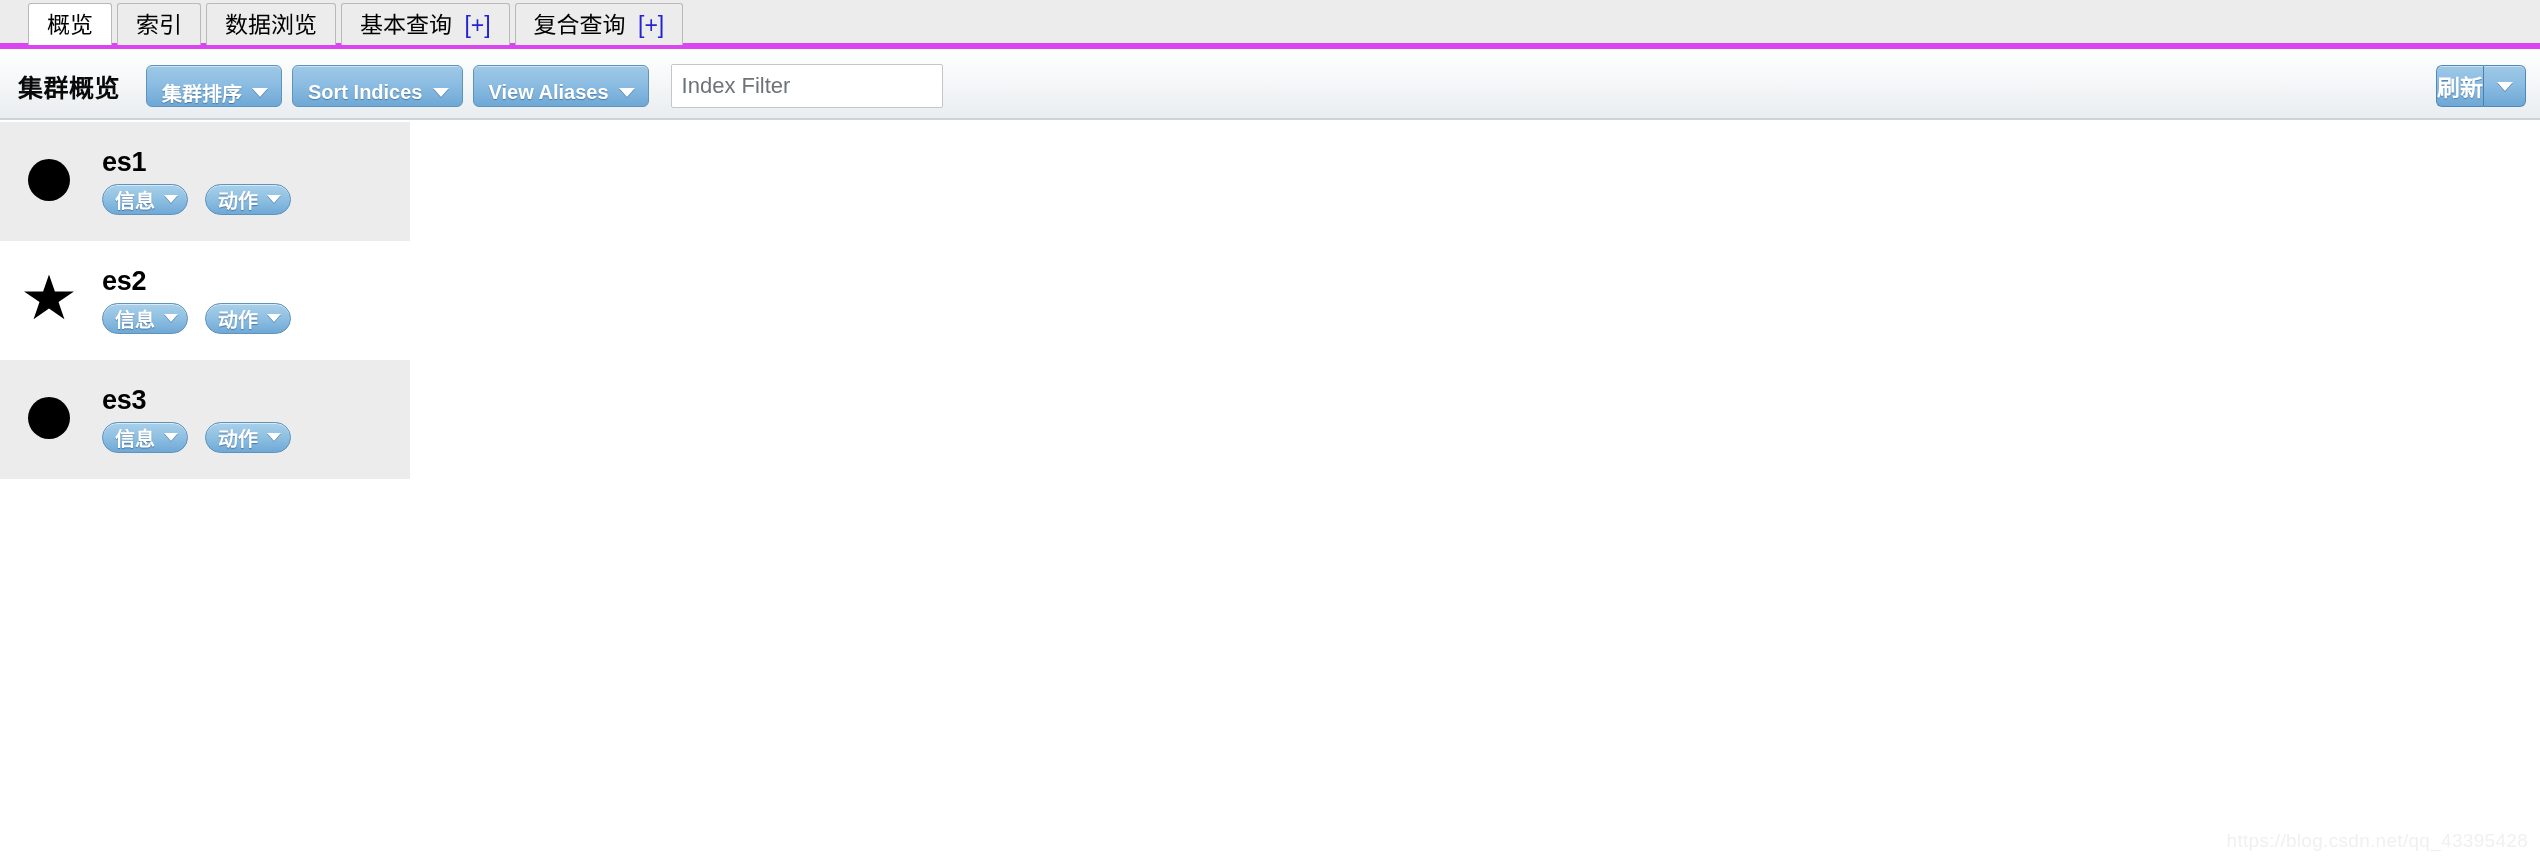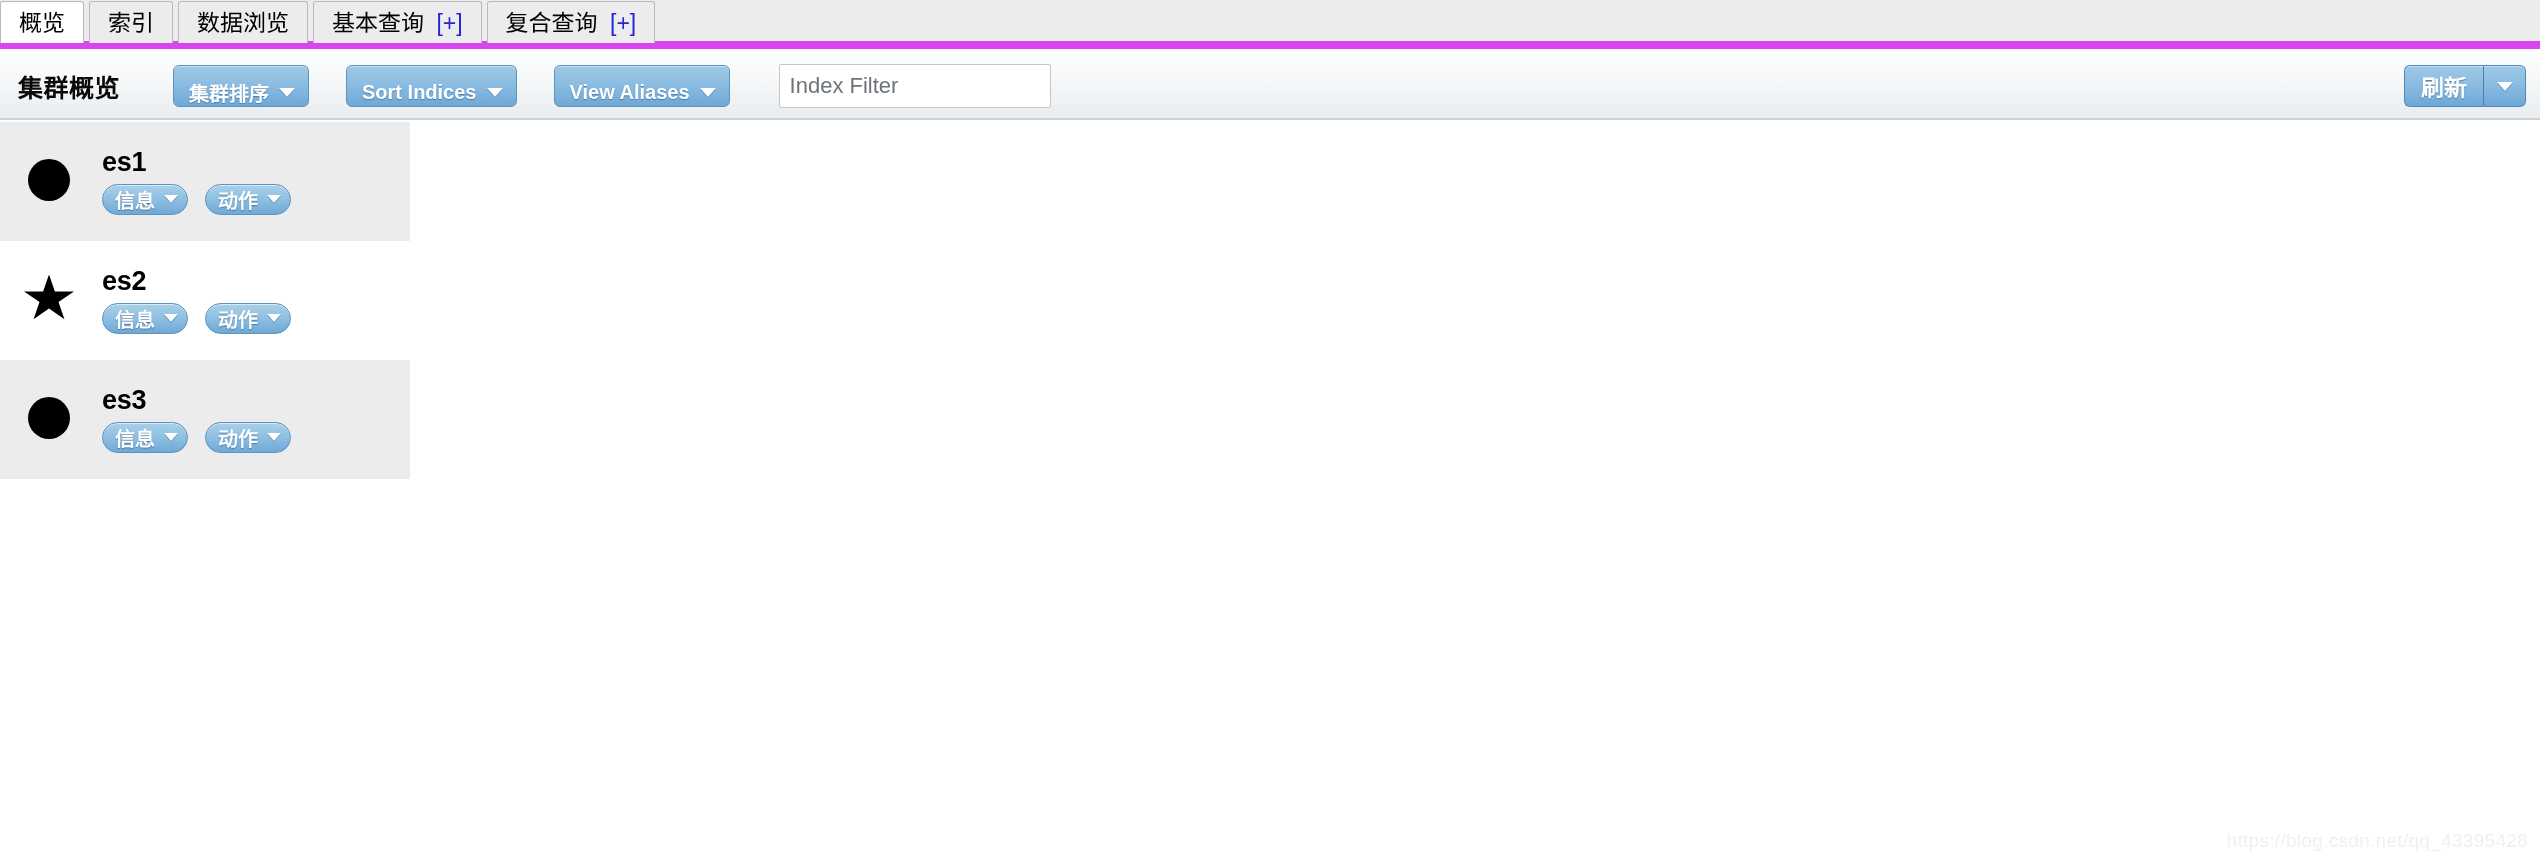--- a/index.html
+++ b/index.html
@@ -31,25 +31,25 @@
   }
 
   
   .tabbar {
     position: absolute;
     top: 0;
     left: 0;
     right: 0;
     height: 49px;
     background: #ececec;
-    border-bottom: 8px solid #d946ef;
+    border-bottom: 6px solid #d946ef;
     box-sizing: border-box;
     display: flex;
     align-items: flex-end;
-    padding-left: 0;
+    padding-left: 28px;
   }
   .tab {
     height: 42px;
     line-height: 42px;
     padding: 0 18px;
     margin-right: 5px;
     font-size: 23px;
     color: #000000;
     background: #ececec;
     border: 1px solid #b9b9b9;
@@ -85,21 +85,20 @@
     top: 54px;
     left: 0;
     right: 0;
     height: 66px;
     box-sizing: border-box;
     background: linear-gradient(to bottom, #fdfefe 0%, #f6f8f9 38%, #e9edef 100%);
     border-bottom: 2px solid #ccd2d8;
     display: flex;
     align-items: center;
     padding: 0 14px 0 18px;
-    gap: 27px;
   }
   .toolbar-title {
     font-size: 25px;
     font-weight: bold;
     color: #0a0a0a;
     margin-right: 26px;
     white-space: nowrap;
     letter-spacing: 0.5px;
   }
 
@@ -158,21 +157,21 @@
   .btn-split {
     display: inline-flex;
     align-items: stretch;
     height: 42px;
     margin-right: 0;
   }
   .btn-split .main {
     display: inline-flex;
     align-items: center;
     justify-content: center;
-    padding: 0 16px;
+    padding: 0 0;
     border-radius: 6px 0 0 6px;
     border: 1px solid #4f89bb;
     border-right: 1px solid #4a7fae;
     background: linear-gradient(to bottom, #9ec8e6 0%, #8cbde2 45%, #6ea8d6 100%);
     color: #ffffff;
     font-size: 23px;
     font-weight: bold;
     text-shadow: 0 1px 1px rgba(40,80,120,0.55);
     box-shadow: inset 0 1px 0 rgba(255,255,255,0.45);
     cursor: pointer;

